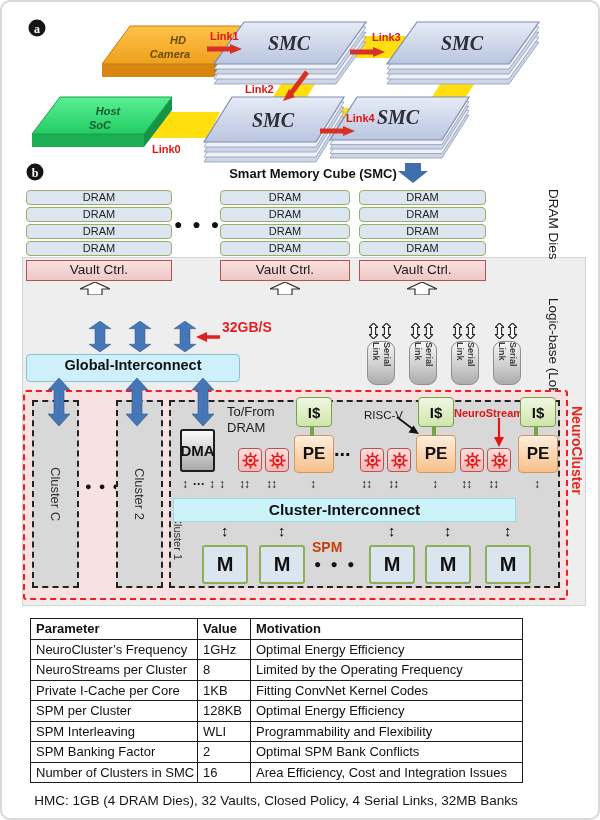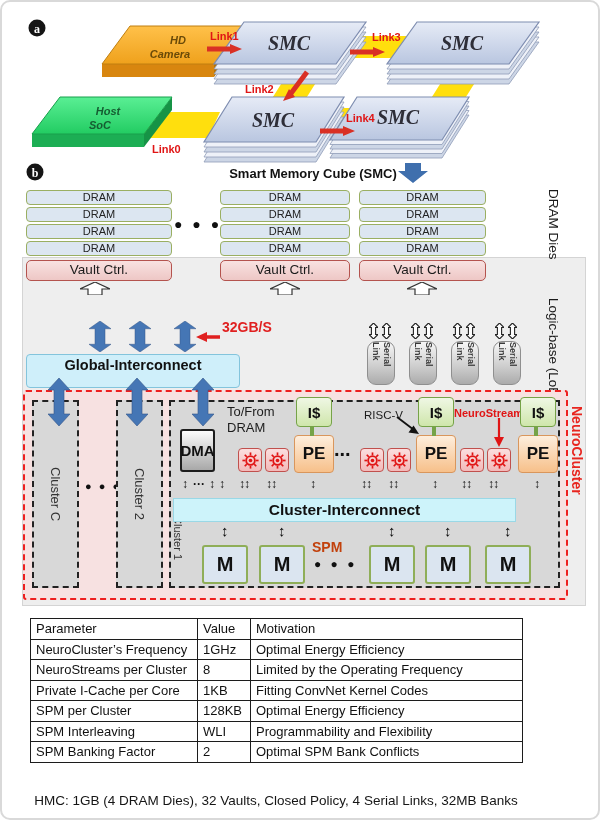--- a/index.html
+++ b/index.html
@@ -8,21 +8,21 @@
         font-family:"Liberation Sans",sans-serif;color:#111;}
   .abs{position:absolute;}
   .vlabel{writing-mode:vertical-rl;text-orientation:mixed;}
   
   .dram-col{display:flex;flex-direction:column;gap:2px;}
   .dram{height:15px;background:#dce6f1;border:1.5px solid #9aaf62;border-radius:4px;
         font-size:11px;line-height:13px;text-align:center;color:#222;box-sizing:border-box;}
   .dots{color:#111;letter-spacing:3px;font-weight:bold;}
   
   .lob{background:#eeeeee;border:1px solid #d4d4d4;}
-  .vault{background:linear-gradient(180deg,#f8e2e1,#eec7c5);border:1.5px solid #b4534e;border-radius:5px;
+  .vault{background:linear-gradient(180deg,#f8e2e1,#eec7c5);border:1.5px solid #b4534e;border-radius:0;
          font-size:13.5px;text-align:center;color:#1b1b1b;box-sizing:border-box;line-height:17px;}
   .mainbar{background:linear-gradient(180deg,#f3fbfe 0%,#c4ebf7 55%,#9ddcf0 100%);
            border:1px solid #77b7d2;border-radius:6px;display:flex;align-items:center;
            justify-content:center;gap:8px;box-sizing:border-box;}
   .mainbar .t1{font-weight:bold;font-size:16.5px;}
   .mainbar .t2{font-size:14px;}
   .globalbar{background:#cfeffa;border:1px solid #83c4dc;border-radius:4px;font-weight:bold;
              font-size:14.5px;text-align:center;line-height:20px;box-sizing:border-box;}
   .bw-label{color:#e02020;font-weight:bold;font-size:14px;}
   .serial{background:linear-gradient(180deg,#f7f7f7 0%,#cccccc 60%,#ababab 100%);
@@ -50,21 +50,21 @@
   .cibar{background:#cdf3fa;border:1px solid #9ad8e6;font-weight:bold;font-size:15.5px;
          text-align:center;line-height:22px;box-sizing:border-box;}
   .mbox{background:#dbe5f0;border:2px solid #8fae58;border-radius:3px;width:46px;height:39px;
         display:flex;align-items:center;justify-content:center;font-weight:bold;font-size:20px;box-sizing:border-box;}
   .small-lbl{font-size:11.5px;color:#1c1c1c;}
   .ns-lbl{font-size:11px;font-weight:bold;color:#e01515;}
   
   table.params{border-collapse:collapse;width:492px;table-layout:fixed;}
   table.params th,table.params td{border:1.2px solid #1c1c1c;font-size:13px;padding:1px 5px;
        height:17.5px;text-align:left;white-space:nowrap;overflow:hidden;color:#111;}
-  table.params th{font-weight:normal;}
+  table.params th{font-weight:bold;}
   .footnote{font-size:13.5px;color:#151515;text-align:center;}
   .hidden-defs{position:absolute;width:0;height:0;overflow:hidden;}
 </style>
 </head>
 <body>
 
 <svg class="hidden-defs" aria-hidden="true">
   <defs>
     <symbol id="sym-dblarrow" viewBox="0 0 22 44">
       <polygon points="11,0 22,11 16,11 16,33 22,33 11,44 0,33 6,33 6,11 0,11" fill="#4576b5" stroke="#38598a" stroke-width="0.6"></polygon>
@@ -245,21 +245,21 @@
     </svg>
   <svg class="abs" style="left:172px;top:319px;" width="22" height="31" viewBox="0 0 22 44" preserveAspectRatio="none">
       <use href="#sym-dblarrow"></use>
     </svg>
 
   <svg class="abs" style="left:194px;top:330px;" width="24" height="10">
     <polygon points="0,5 11,0 11,3.2 24,3.2 24,6.8 11,6.8 11,10" fill="#e02020"></polygon>
   </svg>
   <div class="abs bw-label" style="left:220px;top:317px;">32GB/S</div>
 
-  <div class="abs globalbar" style="left:24px;top:352px;width:214px;height:34px;">Global-Interconnect</div>
+  <div class="abs globalbar" style="left:24px;top:352px;width:214px;height:28px;">Global-Interconnect</div>
 
   <svg class="abs" style="left:367px;top:321px;" width="9" height="16">
       <use href="#sym-minidbl"></use>
     </svg>
   <svg class="abs" style="left:380px;top:321px;" width="9" height="16">
       <use href="#sym-minidbl"></use>
     </svg>
   <svg class="abs" style="left:409px;top:321px;" width="9" height="16">
       <use href="#sym-minidbl"></use>
     </svg>
@@ -445,18 +445,23 @@
       <tr>
         <td>SPM Interleaving</td>
         <td>WLI</td>
         <td>Programmability and Flexibility</td>
       </tr>
       <tr>
         <td>SPM Banking Factor</td>
         <td>2</td>
         <td>Optimal SPM Bank Conflicts</td>
       </tr>
+      <tr>
+        <td>Number of Clusters in SMC</td>
+        <td>16</td>
+        <td>Area Efficiency, Cost and Integration Issues</td>
+      </tr>
     </tbody>
   </table>
 
   <div class="abs footnote" style="left:28px;top:791px;width:492px;">HMC: 1GB (4 DRAM Dies), 32 Vaults, Closed Policy, 4 Serial Links, 32MB Banks</div>
 
 </div>
 
 </body></html>

